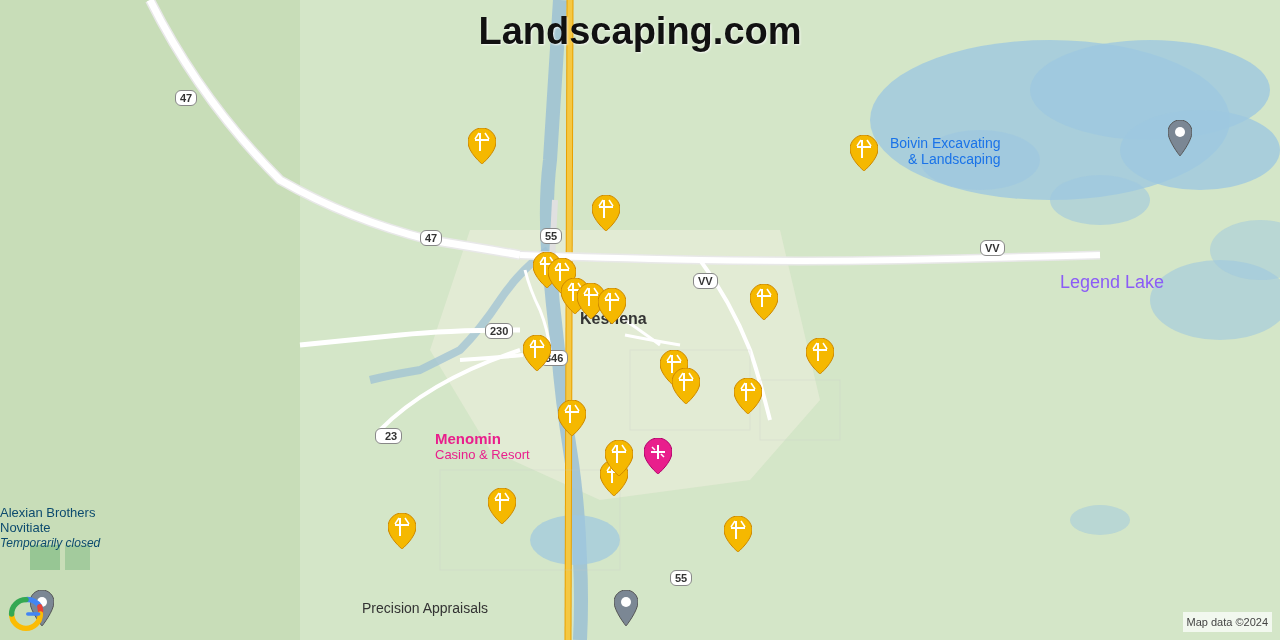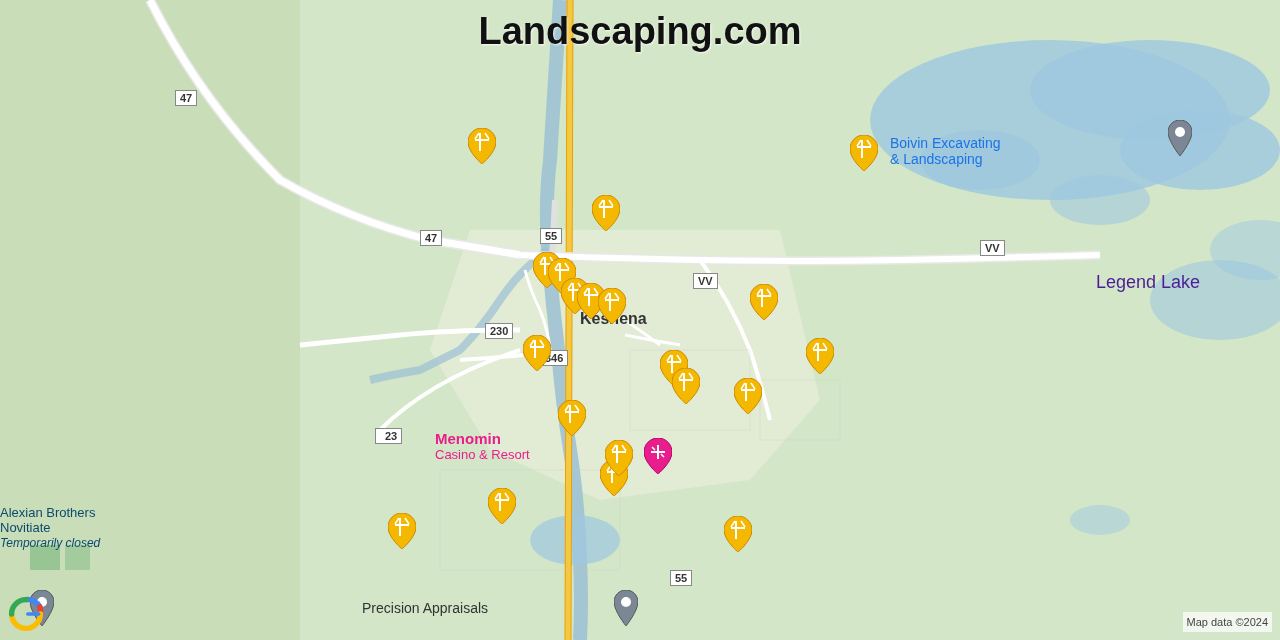--- a/index.html
+++ b/index.html
@@ -81,21 +81,21 @@
       position: absolute;
       width: 28px;
       height: 36px;
       z-index: 6;
     }
 
     .road-badge {
       position: absolute;
       background: white;
       border: 1.5px solid #888;
-      border-radius: 0;
+      border-radius: 6px;
       font-size: 11px;
       font-weight: bold;
       padding: 1px 4px;
       z-index: 4;
       color: #333;
     }
 
     
     .place-label {
       position: absolute;
@@ -119,28 +119,28 @@
       position: absolute;
       font-size: 16px;
       font-weight: bold;
       color: #333;
       z-index: 5;
     }
 
     .legend-lake-label {
       position: absolute;
       font-size: 18px;
-      color: #4c1d95;
+      color: #8b5cf6;
       z-index: 4;
-      margin-left: 36px;
     }
 
     .business-label {
       position: absolute;
       z-index: 5;
+      text-align: right;
     }
 
     .business-label .bname {
       font-size: 14px;
       color: #1a73e8;
       font-weight: 500;
     }
 
     .alexian-label {
       position: absolute;

